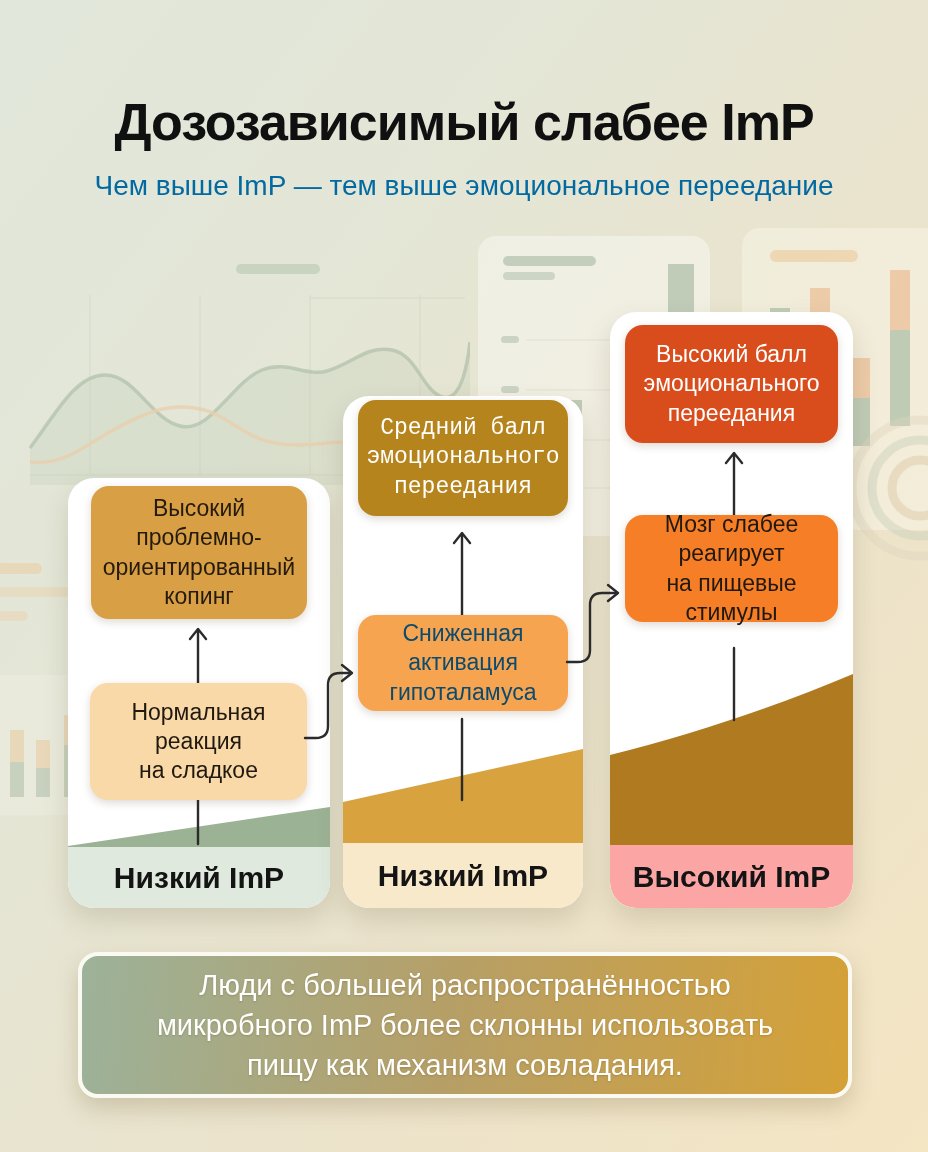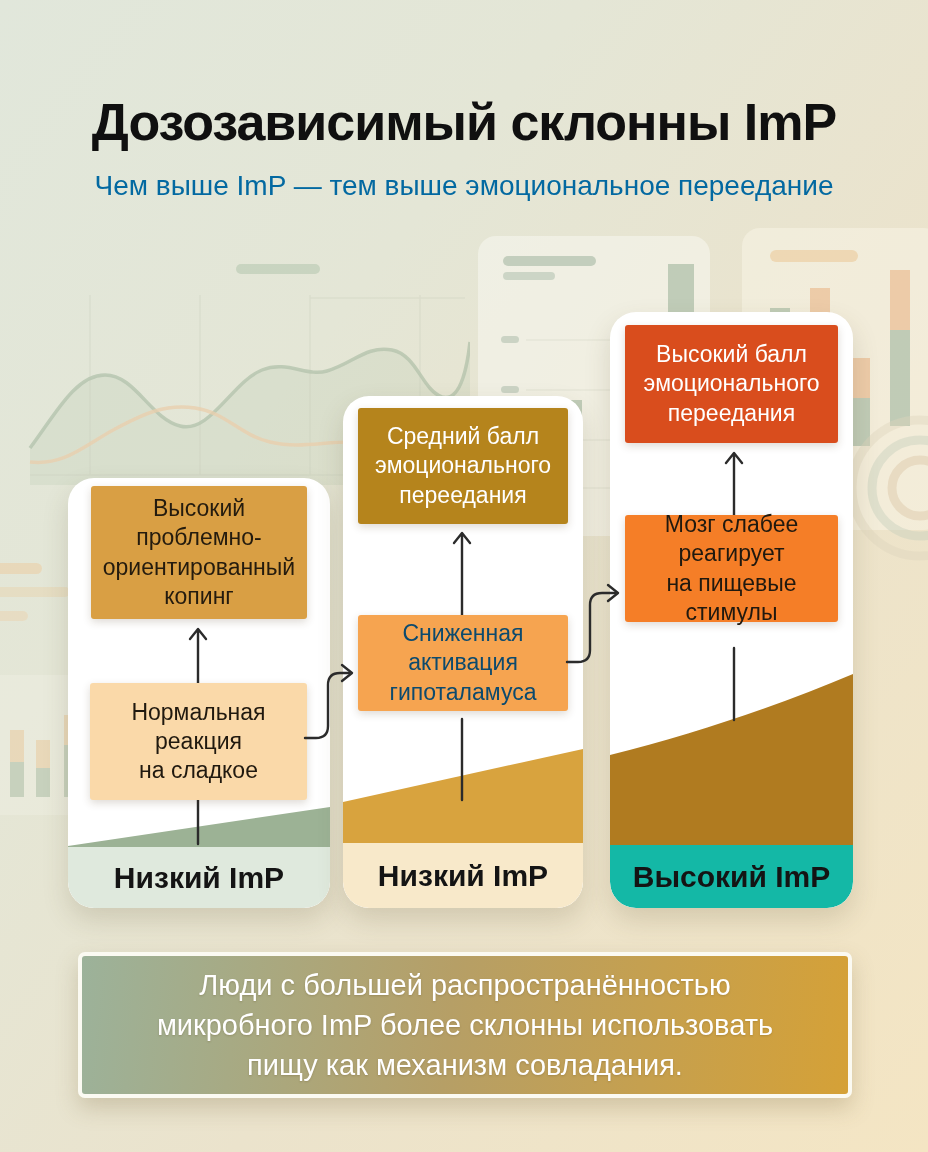--- a/index.html
+++ b/index.html
@@ -20,36 +20,36 @@
   .subtitle{
     position:absolute;left:0;top:170px;width:928px;text-align:center;
     font-size:28px;font-weight:400;color:#0369a1;
   }
   
   .card{
     position:absolute;background:#ffffff;border-radius:26px;overflow:hidden;
     box-shadow:0 12px 26px rgba(96,84,52,.18);
   }
   .cbox{
-    position:absolute;border-radius:3px;display:flex;align-items:center;justify-content:center;
+    position:absolute;border-radius:18px;display:flex;align-items:center;justify-content:center;
     text-align:center;font-size:23px;line-height:1.27;font-weight:500;white-space:pre-line;
     box-shadow:0 3px 8px rgba(70,50,20,.18);padding:4px 8px;box-sizing:border-box;
   }
   .card-footer{
     position:absolute;left:0;right:0;bottom:0;display:flex;align-items:center;justify-content:center;
     border-radius:0 0 26px 26px;font-size:30px;font-weight:600;color:#141414;
   }
   .card-svg{position:absolute;left:0;top:0;}
   .stroke-line{stroke:#2b2b2b;stroke-width:2.4;fill:none;stroke-linecap:round;stroke-linejoin:round;}
   
   .connector-layer{position:absolute;left:0;top:0;z-index:30;pointer-events:none;}
   
   .summary{
     position:absolute;left:78px;top:952px;width:774px;height:146px;box-sizing:border-box;
-    border:4px solid #fbfaf2;border-radius:7px;
+    border:4px solid #fbfaf2;border-radius:20px;
     background:linear-gradient(96deg,#9cb29a 0%,#b69f66 48%,#d5a137 100%);
     display:flex;align-items:center;justify-content:center;text-align:center;
     color:#ffffff;font-size:29px;line-height:1.38;font-weight:500;white-space:pre-line;
     box-shadow:0 10px 22px rgba(120,98,55,.25);
     text-shadow:0 1px 2px rgba(90,70,30,.25);
   }
 </style>
 </head>
 <body>
 
@@ -128,21 +128,21 @@
       <rect x="10" y="175" width="14" height="32" fill="#ecd0a8"></rect>
         <rect x="10" y="207" width="14" height="35" fill="#b4c4ae"></rect>
       <rect x="36" y="185" width="14" height="28" fill="#ecd0a8"></rect>
         <rect x="36" y="213" width="14" height="29" fill="#b4c4ae"></rect>
       <rect x="64" y="160" width="14" height="30" fill="#ecd0a8"></rect>
         <rect x="64" y="190" width="14" height="52" fill="#b4c4ae"></rect>
     </g>
   </svg>
 </div>
 
-<div class="title">Дозозависимый склонны ImP</div>
+<div class="title">Дозозависимый слабее ImP</div>
 <div class="subtitle">Чем выше ImP — тем выше эмоциональное переедание</div>
 
 <div class="card" style="left:68px;top:478px;width:262px;height:430px;">
   <svg class="card-svg" width="262" height="430" viewBox="0 0 262 430">
     <polygon points="0,368 262,329 262,372 0,372" style="fill: rgb(156, 178, 149);"></polygon>
     <path class="stroke-line" d="M130,205 L130,152 M122,161 L130,151 L138,161"></path>
     <path class="stroke-line" d="M130,322 L130,366"></path>
   </svg>
   <div class="cbox" style="left: 22px; top: 205px; width: 217px; height: 117px; background-color: rgb(250, 217, 169); color: rgb(32, 25, 15);">Нормальная
 реакция
@@ -153,21 +153,21 @@
 копинг</div>
   <div class="card-footer" style="top: 369px; background-color: rgb(223, 233, 221);">Низкий ImP</div>
 </div>
 
 <div class="card" style="left:343px;top:396px;width:240px;height:512px;">
   <svg class="card-svg" width="240" height="512" viewBox="0 0 240 512">
     <polygon points="0,406 240,353 240,450 0,450" style="fill: rgb(216, 163, 62);"></polygon>
     <path class="stroke-line" d="M119,219 L119,138 M111,147 L119,137 L127,147"></path>
     <path class="stroke-line" d="M119,323 L119,404"></path>
   </svg>
-  <div class="cbox" style="left: 15px; top: 12px; width: 210px; height: 116px; background-color: rgb(181, 132, 28); color: rgb(255, 255, 255);">Средний балл
+  <div class="cbox" style="left: 15px; top: 4px; width: 210px; height: 116px; background-color: rgb(181, 132, 28); color: rgb(255, 255, 255); font-family: Liberation Mono, monospace;">Средний балл
 эмоционального
 переедания</div>
   <div class="cbox" style="left: 15px; top: 219px; width: 210px; height: 96px; background-color: rgb(246, 164, 80); color: #0c4a6e;">Сниженная
 активация
 гипоталамуса</div>
   <div class="card-footer" style="top: 447px; background-color: rgb(248, 233, 202);">Низкий ImP</div>
 </div>
 
 <div class="card" style="left:610px;top:312px;width:243px;height:596px;">
   <svg class="card-svg" width="243" height="596" viewBox="0 0 243 596">
@@ -175,21 +175,21 @@
     <path class="stroke-line" d="M124,203 L124,142 M116,151 L124,141 L132,151"></path>
     <path class="stroke-line" d="M124,336 L124,408"></path>
   </svg>
   <div class="cbox" style="left: 15px; top: 13px; width: 213px; height: 118px; background-color: rgb(217, 77, 29); color: rgb(255, 255, 255);">Высокий балл
 эмоционального
 переедания</div>
   <div class="cbox" style="left: 15px; top: 203px; width: 213px; height: 107px; background-color: rgb(245, 126, 39); color: rgb(32, 25, 15);">Мозг слабее
 реагирует
 на пищевые
 стимулы</div>
-  <div class="card-footer" style="top: 533px; background-color: #14b8a6;">Высокий ImP</div>
+  <div class="card-footer" style="top: 533px; background-color: #fca5a5;">Высокий ImP</div>
 </div>
 
 <svg class="connector-layer" width="928" height="1152" viewBox="0 0 928 1152">
   <g>
     <path class="stroke-line" d="M305,738 L316,738 Q328,738 328,726 L328,685 Q328,673 340,673 L349,673"></path>
     <path class="stroke-line" d="M342,665 L352,673 L342,681"></path>
   </g>
   <g>
     <path class="stroke-line" d="M567,662 L578,662 Q590,662 590,650 L590,605 Q590,593 602,593 L615,593"></path>
     <path class="stroke-line" d="M608,585 L618,593 L608,601"></path>

